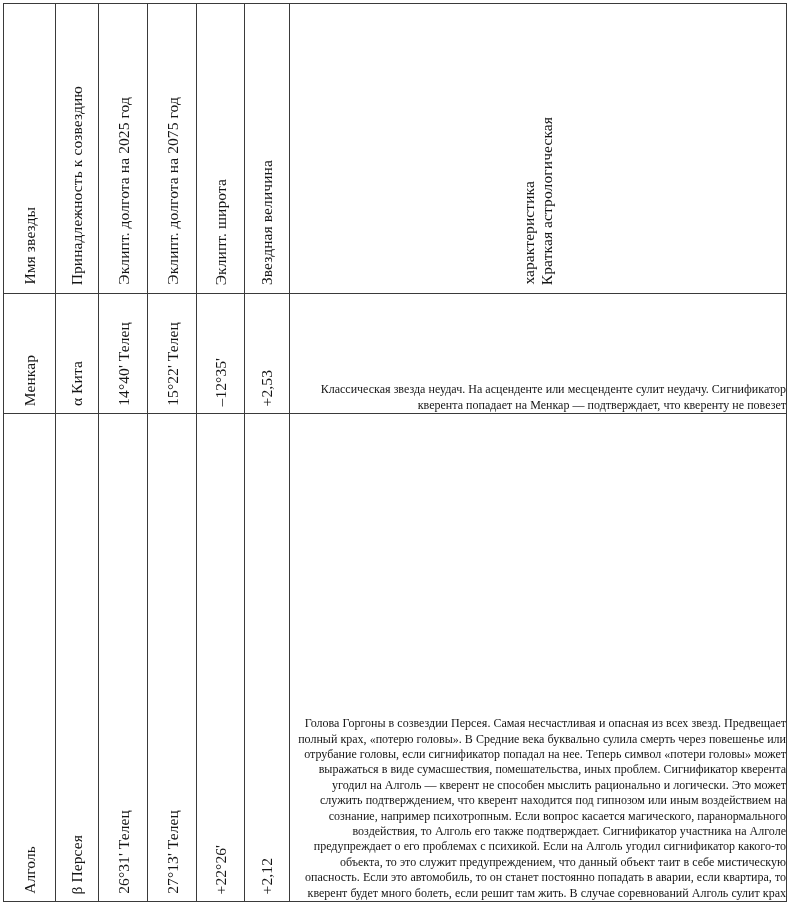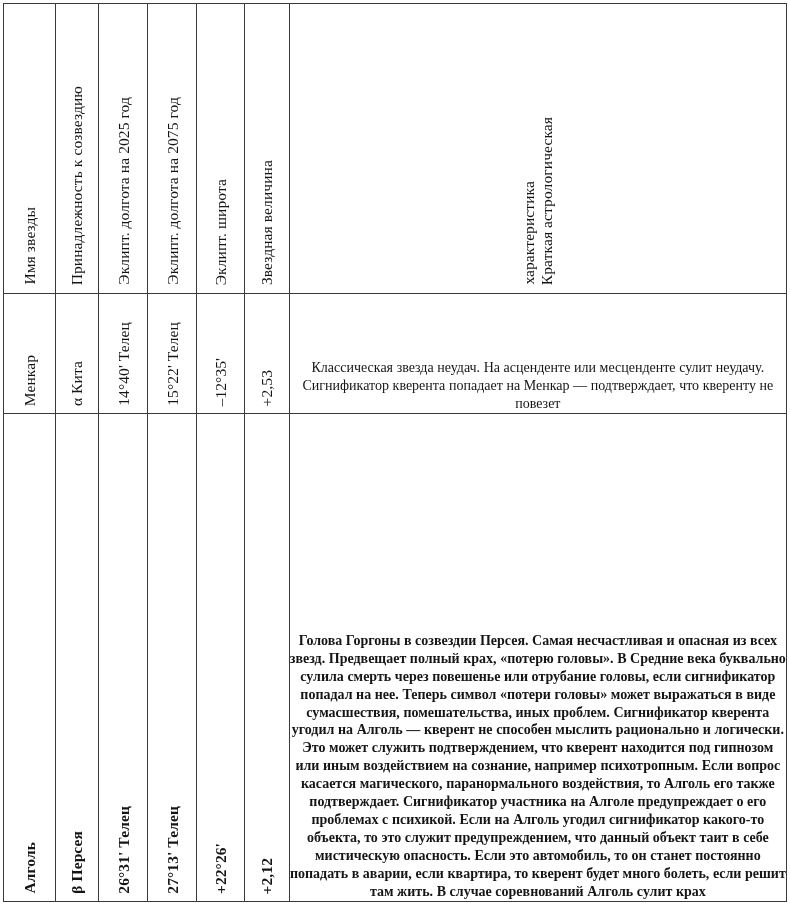--- a/index.html
+++ b/index.html
@@ -65,30 +65,30 @@
   .vcell .vwrap{
     position:absolute;left:0;right:0;bottom:7px;top:0;
     display:flex;justify-content:center;align-items:flex-end;height:auto;
   }
   .vcell .vtext{font-size:15.5px;}
 
   
   .desc{
     vertical-align:top;
     padding:7px 9px 6px 11px;
-    font-size:14px;
+    font-size:12px;
     line-height:1.283;
-    text-align:center;
+    text-align:right;
     hyphens:manual;
     word-spacing:0.1px;
   }
   .desc p{margin:0;}
 
   .row-menkar td{height:119px;}
-  .row-algol  td{height:487px;font-weight:bold;}
+  .row-algol  td{height:487px;}
 </style>
 </head>
 <body>
 
 <div class="sheet">
 
   <table class="star-table">
     <colgroup>
       <col class="c-name">
         <col class="c-const">

